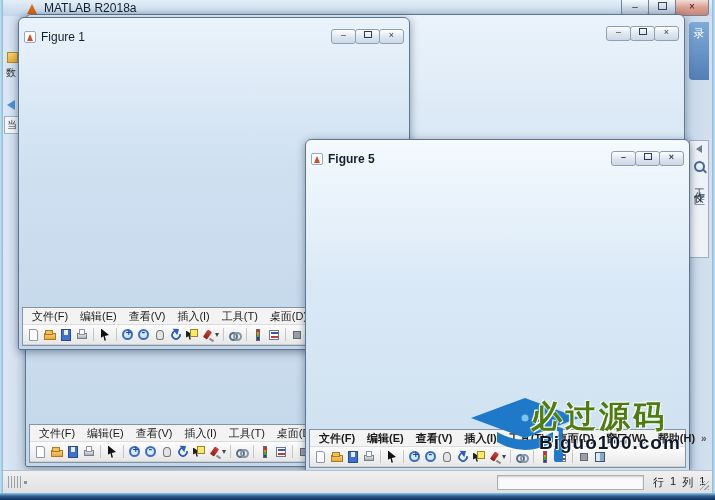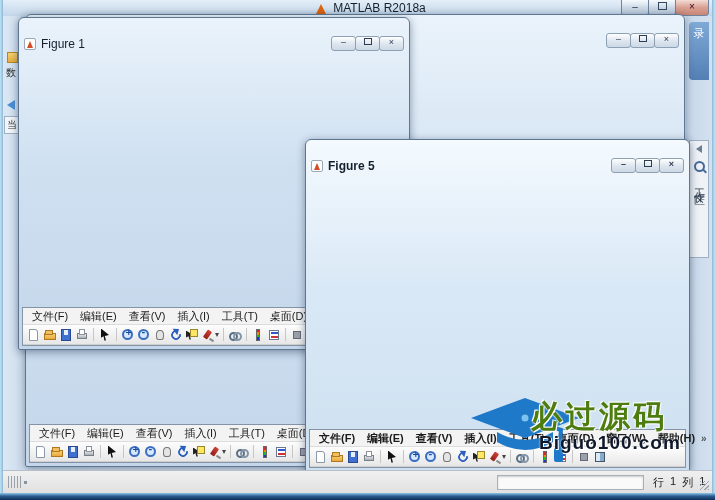--- a/index.html
+++ b/index.html
@@ -2,21 +2,21 @@
 <html><head>
 <meta charset="utf-8">
 <style>
   html,body{margin:0;padding:0;background:#222;}
   #screen{position:relative;width:715px;height:500px;overflow:hidden;
     font-family:"Liberation Sans","DejaVu Sans",sans-serif;background:#cfe0ef;}
   
   .edge-l{position:absolute;left:0;top:0;bottom:0;width:3px;background:linear-gradient(90deg,#bfe6f6,#8fb6d6);z-index:0;}
   .edge-r{position:absolute;right:0;top:0;bottom:0;width:3px;background:linear-gradient(270deg,#bfe6f6,#8fb6d6);z-index:0;}
   .edge-b{position:absolute;left:0;right:0;bottom:0;height:7px;background:linear-gradient(#8fc6e8,#2a5d93 45%,#102f55);z-index:4;}
-  .main-cap{position:absolute;left:0;top:0;right:0;height:16px;background:linear-gradient(#e3eef8,#c4d7ea);display:flex;align-items:center;z-index:0;justify-content:center;}
+  .main-cap{position:absolute;left:0;top:0;right:0;height:16px;background:linear-gradient(#e3eef8,#c4d7ea);display:flex;align-items:center;z-index:0;}
   .mlogo{width:11px;height:11px;margin-left:26px;position:relative;flex:none;}
   .mlogo::before{content:"";position:absolute;left:1px;bottom:0;border-left:5px solid transparent;border-right:5px solid transparent;border-bottom:10px solid #e0660f;}
   .main-title{font-size:12px;color:#15202e;margin-left:7px;}
   .wbtns{position:absolute;right:6px;top:0;display:flex;}
   .wbtn{width:26px;height:15px;border:1px solid #6e839c;border-top:none;border-radius:0 0 4px 4px;background:linear-gradient(#f6fafd,#cdd9e6 50%,#b9c9da);
     font-size:10px;line-height:13px;text-align:center;color:#23364d;margin-left:-1px;}
   .wbtn.close{width:32px;background:linear-gradient(#f3dcd6,#d9a092 50%,#c98575);color:#402;}
   .maxglyph{display:inline-block;width:7px;height:6px;border:1px solid #33475e;background:transparent;}
   .desktop{position:absolute;left:3px;right:3px;top:16px;bottom:7px;background:linear-gradient(135deg,#c6d8ea,#d9e6f3 60%,#cadcee);z-index:0;}
   
@@ -38,21 +38,21 @@
   .statusbar{position:absolute;left:3px;right:3px;bottom:7px;height:22px;background:linear-gradient(#f0f0f0,#e0e0e0);border-top:1px solid #b6bfca;z-index:4;}
   .grip{position:absolute;left:5px;top:5px;width:13px;height:12px;background:repeating-linear-gradient(90deg,#98a2ad 0 1px,transparent 1px 3px);}
   .gripdot{position:absolute;left:21px;top:10px;width:3px;height:3px;background:#8a94a0;}
   .sfield{position:absolute;left:494px;top:4px;width:145px;height:13px;background:#fafafa;border:1px solid #a8b0ba;box-shadow:inset 0 1px 2px #ccc;}
   .spos{position:absolute;left:650px;top:4px;font-size:11px;color:#222;display:flex;gap:6px;}
   .rgrip{position:absolute;right:3px;bottom:3px;width:9px;height:9px;background:repeating-linear-gradient(135deg,#9aa4b0 0 1px,transparent 1px 3px);}
   
   .awin{position:absolute;border:1px solid #5f7690;border-radius:6px 6px 2px 2px;
     background:linear-gradient(#eaf3fb,#cfe0f1 45%,#c4d7ea);box-shadow:0 2px 9px rgba(15,35,65,.45);box-sizing:border-box;}
   .awin.active{background:linear-gradient(#f4fafe,#d9e8f6 45%,#cee0f0);}
-  .cap{height:17px;display:flex;align-items:center;gap:5px;padding:17px 5px;font-size:12px;color:#15202e;}
+  .cap{height:17px;display:flex;align-items:center;gap:5px;padding:10px 5px;font-size:12px;color:#15202e;}
   .figico{width:12px;height:12px;border-radius:2px;background:#fff;border:1px solid #9aa8ba;position:relative;flex:none;box-sizing:border-box;}
   .figico::before{content:"";position:absolute;left:2px;bottom:1px;border-left:3px solid transparent;border-right:3px solid transparent;border-bottom:7px solid #d44d26;}
   .cbtns{margin-left:auto;display:flex;}
   .cbtn{width:23px;height:13px;border:1px solid #8ea0b4;border-radius:3px;background:linear-gradient(#ffffff,#dfe7f0 50%,#ccd8e5);
     font-size:9px;line-height:11px;text-align:center;color:#2c3d52;margin-left:-1px;}
   .cmax{display:inline-block;width:6px;height:5px;border:1px solid #2c3d52;}
   .frame{position:absolute;left:3px;right:3px;bottom:3px;border:1px solid #8493a6;background:#f0f0ee;display:flex;flex-direction:column;}
   .menubar{height:16px;background:#f3f3f3;border-bottom:1px solid #dcdcdc;display:flex;align-items:center;font-size:11px;color:#1c1c1c;padding:0 3px;flex:none;}
   .mis{display:flex;}
   .mi{padding:1px 6px;white-space:nowrap;}

